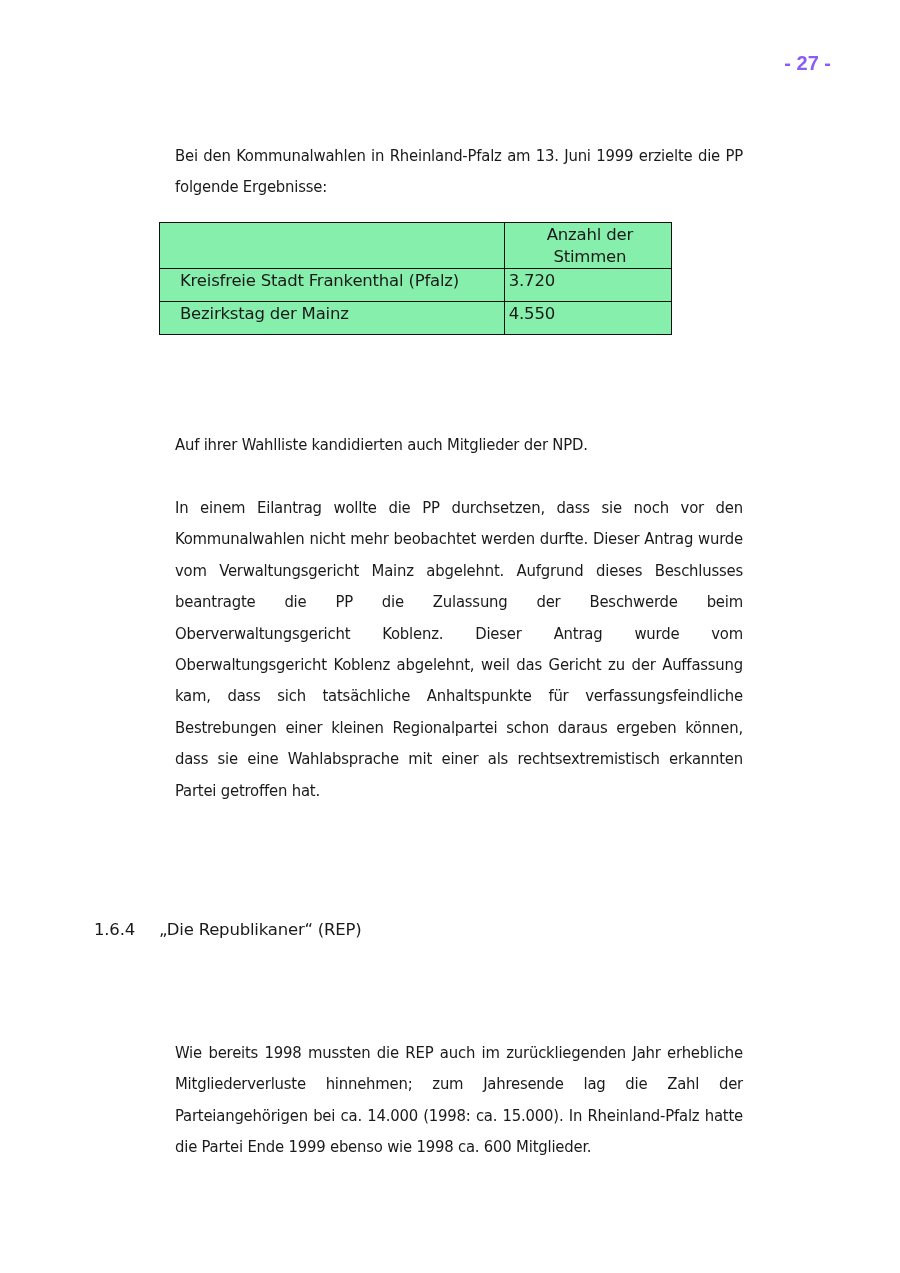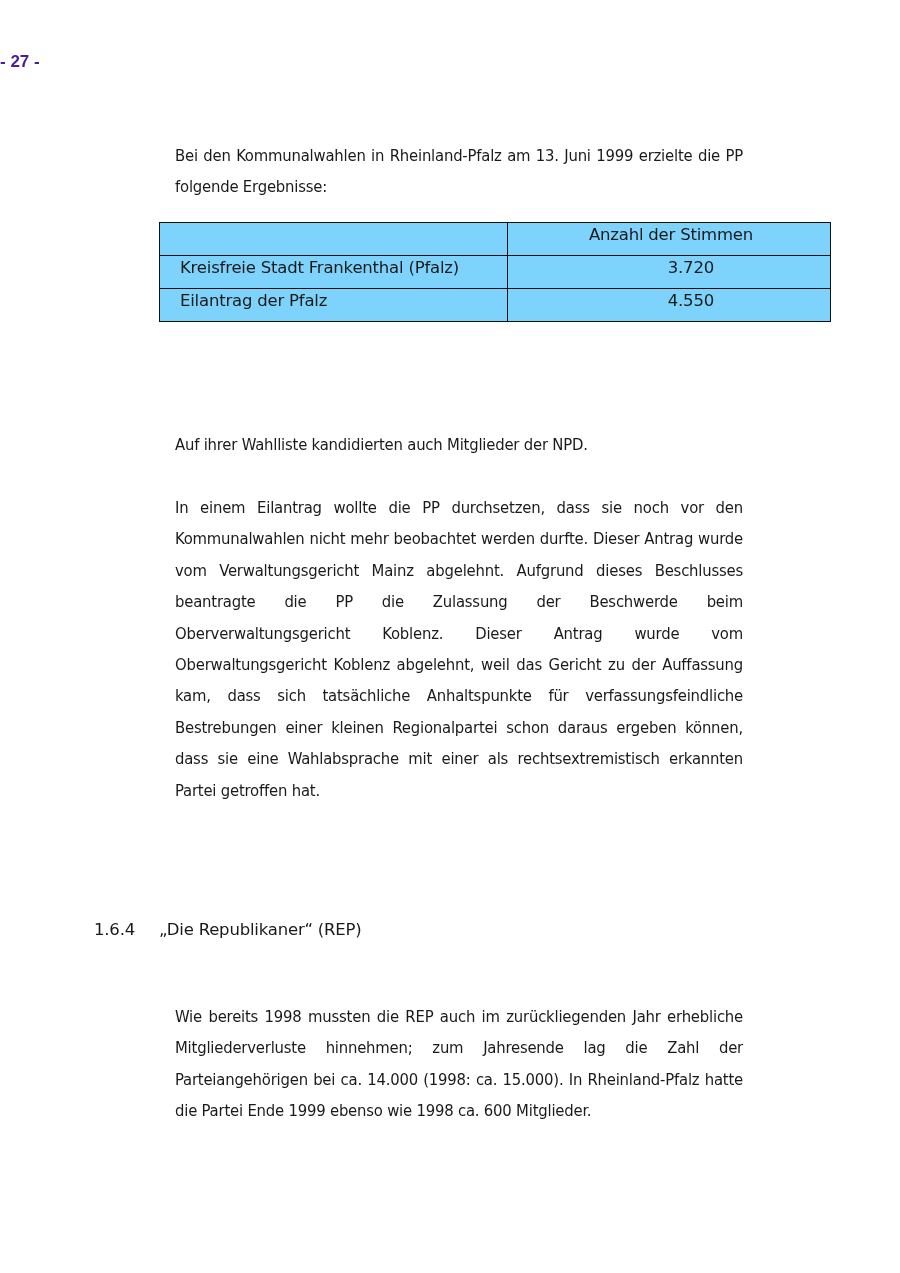--- a/index.html
+++ b/index.html
@@ -1,51 +1,51 @@
 <!DOCTYPE html>
 <html><head>
 <meta charset="utf-8">
 <style>
   html, body { margin: 0; padding: 0; background: #ffffff; }
   body {
     width: 900px; height: 1273px; position: relative; overflow: hidden;
     font-family: "DejaVu Sans", sans-serif; color: #1a1a1a;
   }
   .page-number {
-    position: absolute; top: 52px; left: 0; width: 831px; text-align: left;
-    font-family: "Liberation Sans", sans-serif; font-weight: bold; font-size: 17px; color: #4c1d95;
+    position: absolute; top: 52px; left: 0; width: 831px; text-align: right;
+    font-family: "Liberation Sans", sans-serif; font-weight: bold; font-size: 20px; color: #8b5cf6;
   }
   .body-text {
     position: absolute; left: 159px; width: 600px;
     font-size: 16.5px; line-height: 31.4px; text-align: justify;
     font-stretch: condensed; letter-spacing: -0.2px;
   }
   .body-text p { margin: 16px; }
   .intro { top: 124px; }
   table.results {
-    position: absolute; top: 222px; left: 159px; width: 672px;
-    border-collapse: collapse; background: #7dd3fc;
+    position: absolute; top: 222px; left: 159px; width: 513px;
+    border-collapse: collapse; background: #86efac;
     font-size: 16.5px; letter-spacing: -0.2px;
   }
   table.results td, table.results th {
     border: 1px solid #111; height: 31px; padding: 0 0 0 4px; font-weight: normal;
     vertical-align: top; line-height: 22px; padding-top: 1px;
   }
   table.results th { text-align: center; }
   table.results td.col1 { width: 327px; padding-left: 20px; }
   table.results td.num { text-align: right; padding-right: 116px; }
   .npd-note { top: 413px; }
   .pp-block { top: 476px; }
   .section-heading {
     position: absolute; top: 914px; left: 94px; width: 680px;
     font-size: 16.5px; line-height: 31.4px; letter-spacing: -0.2px;
   }
   .section-heading .num { display: inline-block; width: 65px; }
   .section-heading .title { }
-  .rep-block { top: 985px; }
+  .rep-block { top: 1021px; }
 </style>
 </head>
 <body>
 
 <div class="page-number">- 27 -</div>
 
 <div class="body-text intro">
   <p>Bei den Kommunalwahlen in Rheinland-Pfalz am 13. Juni 1999 erzielte die PP folgende Ergebnisse:</p>
 </div>
 
@@ -53,21 +53,21 @@
   <tbody>
       <tr>
     <th style="width:327px;"></th>
     <th>Anzahl der Stimmen</th>
   </tr>
   <tr>
     <td class="col1">Kreisfreie Stadt Frankenthal (Pfalz)</td>
     <td class="num">3.720</td>
   </tr>
   <tr>
-    <td class="col1">Eilantrag der Pfalz</td>
+    <td class="col1">Bezirkstag der Mainz</td>
     <td class="num">4.550</td>
   </tr>
 </tbody>
   </table>
 
 <div class="body-text npd-note">
   <p>Auf ihrer Wahlliste kandidierten auch Mitglieder der NPD.</p>
 </div>
 
 <div class="body-text pp-block">

